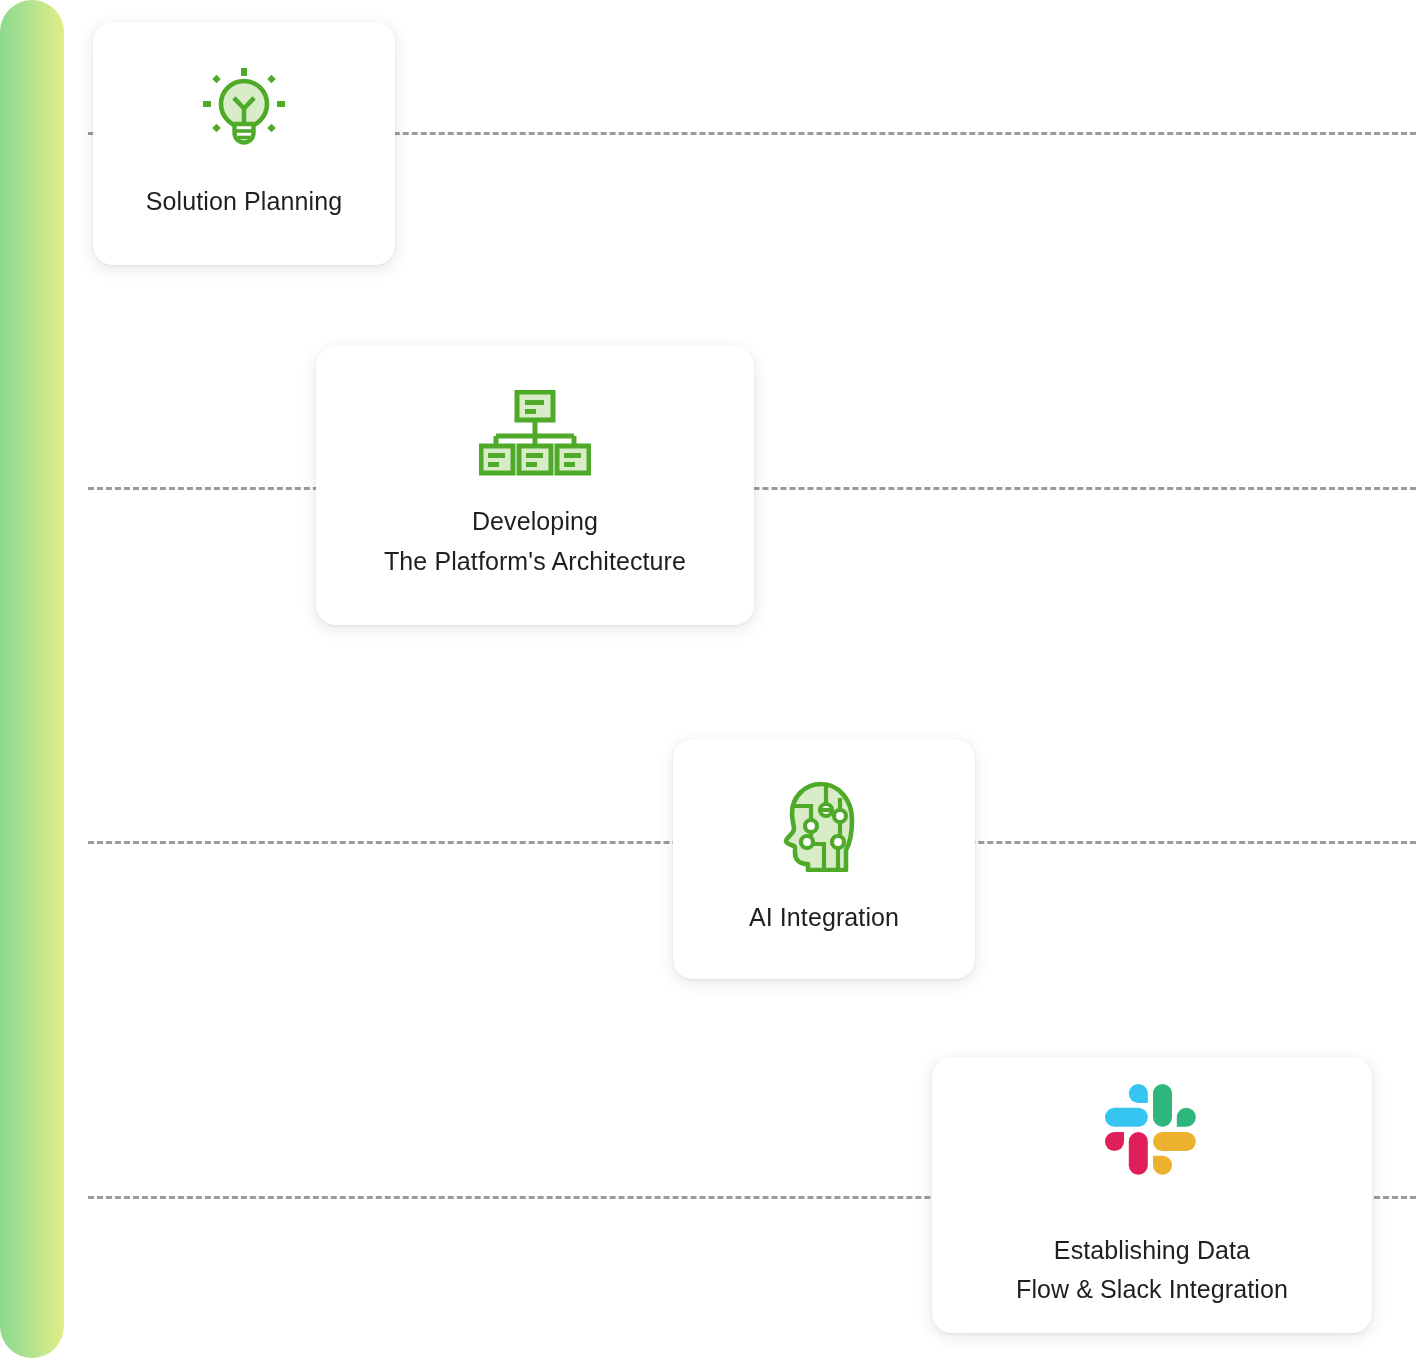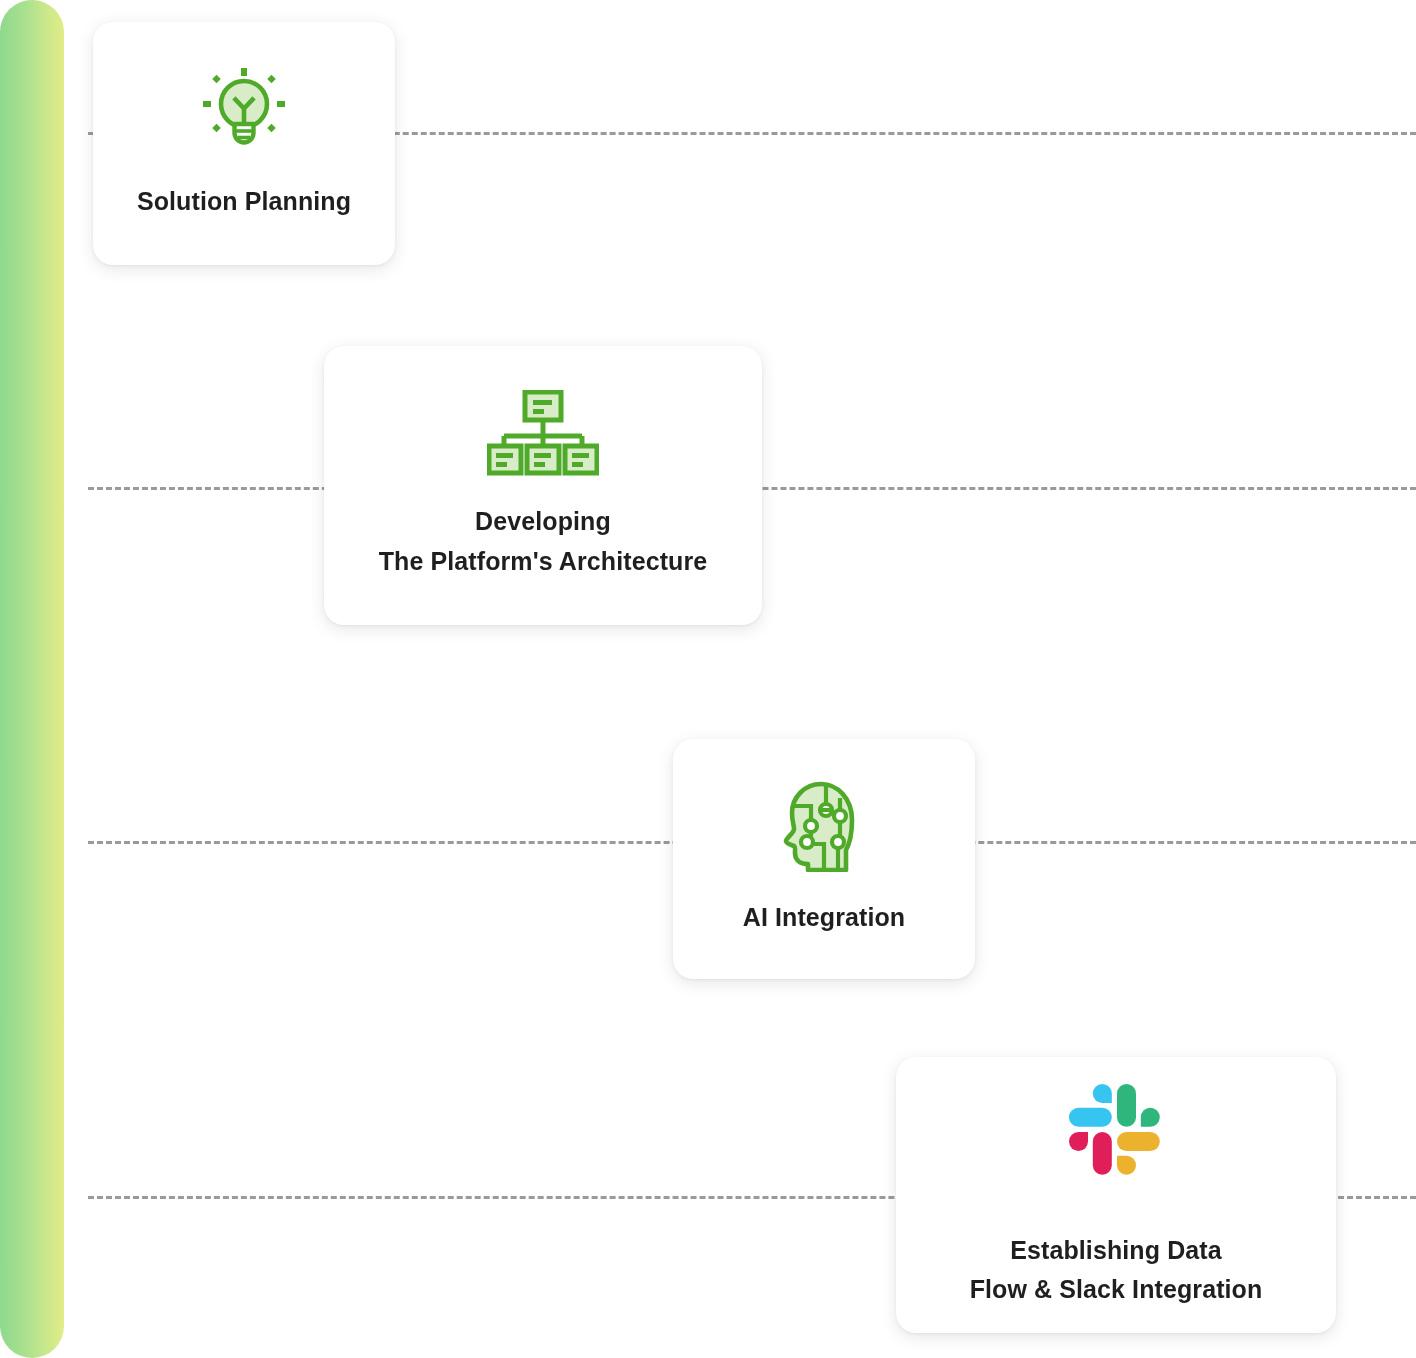--- a/index.html
+++ b/index.html
@@ -54,39 +54,39 @@
     box-sizing: border-box;
   }
   .card-icon {
     display: block;
     line-height: 0;
   }
   .card-label {
     margin-top: 26px;
     text-align: center;
     color: #1f1f1f;
-    font-weight: bold;
+    font-weight: normal;
     font-size: 25px;
     line-height: 1.58;
     letter-spacing: 0.1px;
     white-space: pre-line;
   }
 
   
   #card-solution-planning {
     left: 93px;  top: 22px;   width: 302px; height: 243px;
   }
   #card-architecture {
-    left: 324px; top: 346px;  width: 438px; height: 279px;
+    left: 316px; top: 346px;  width: 438px; height: 279px;
   }
   #card-ai-integration {
     left: 673px; top: 739px;  width: 302px; height: 240px;
   }
   #card-slack-integration {
-    left: 896px; top: 1057px; width: 440px; height: 276px; gap: 24px;
+    left: 932px; top: 1057px; width: 440px; height: 276px; gap: 24px;
   }
 
   #card-solution-planning .card-label { margin-top: 24px; }
   #card-ai-integration .card-label { }
 </style>
 </head>
 <body>
 
 <div id="stage">
 

